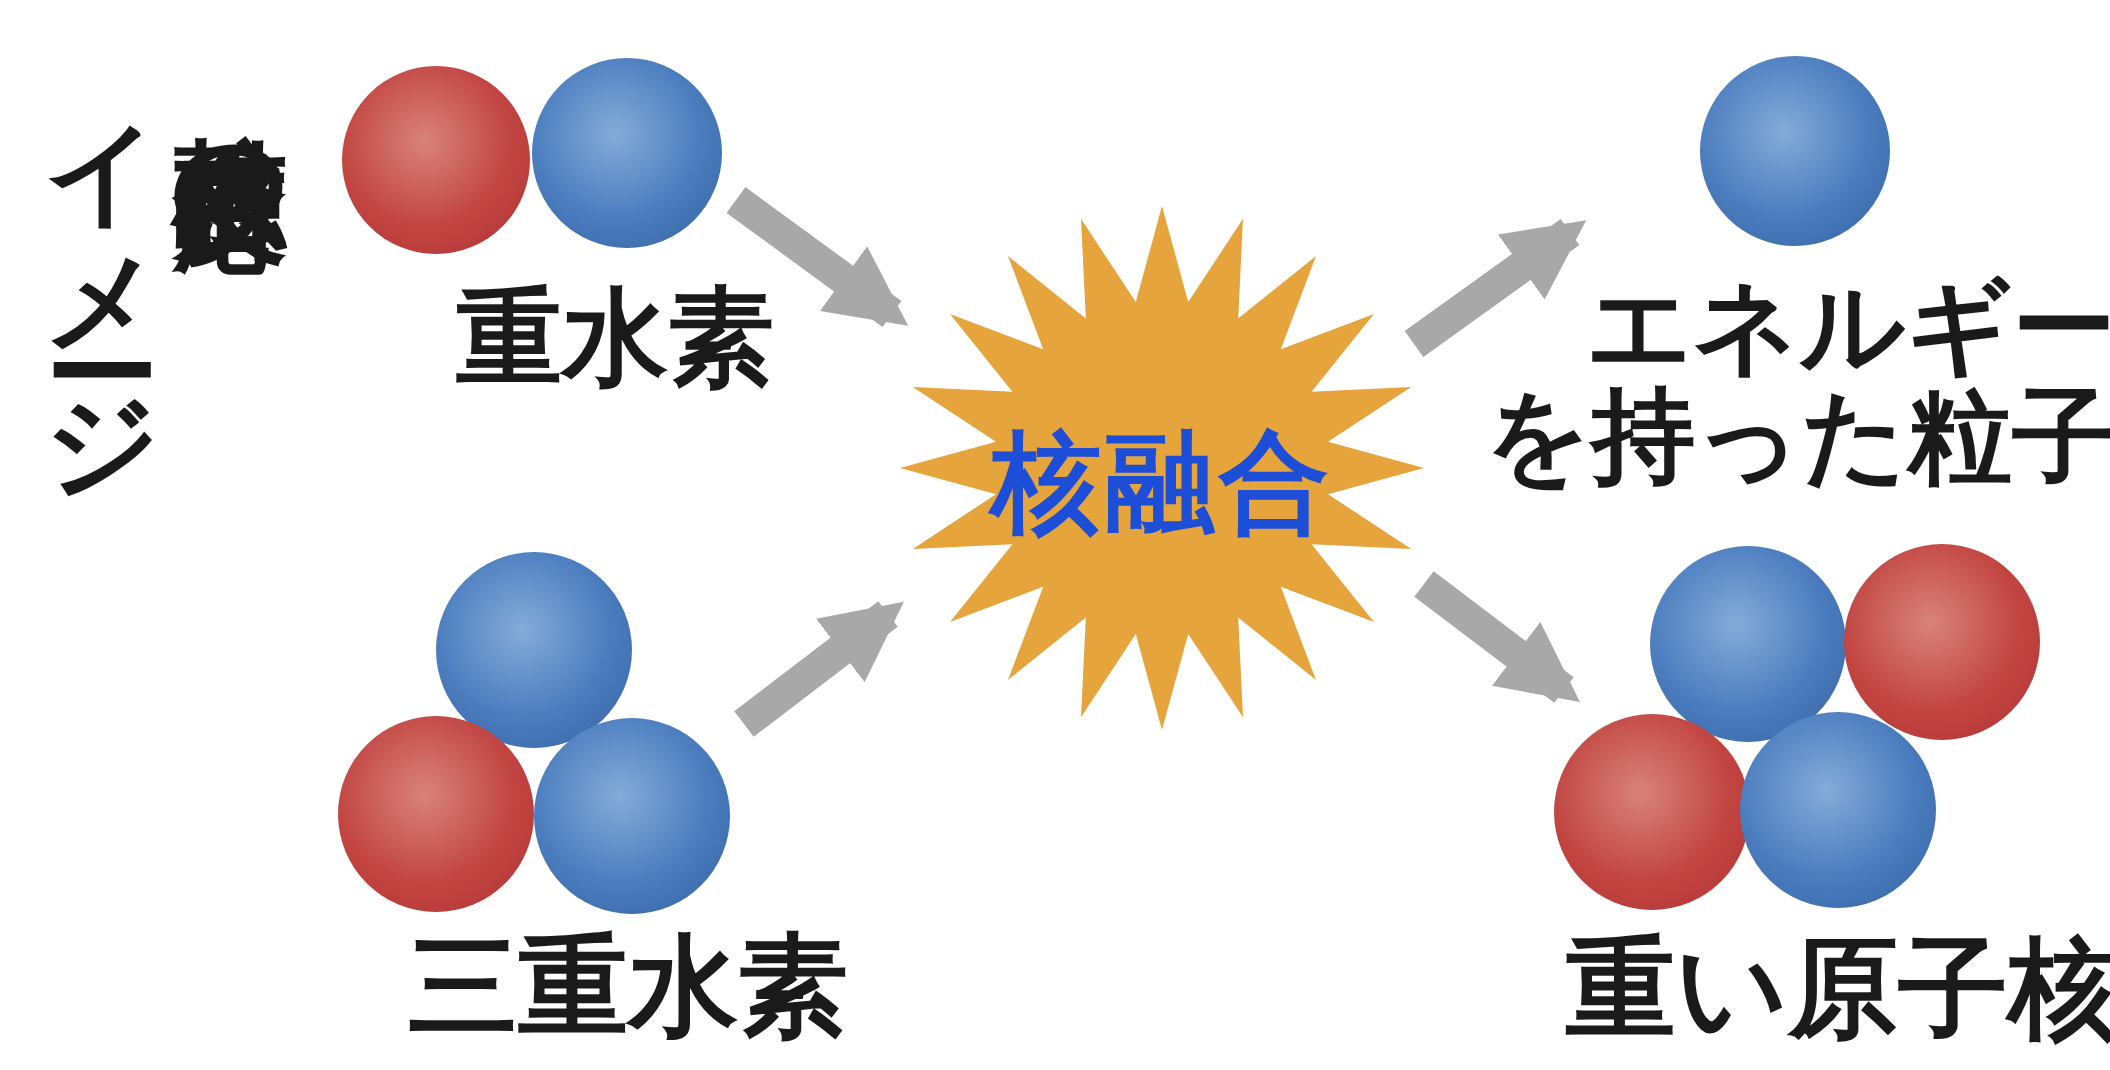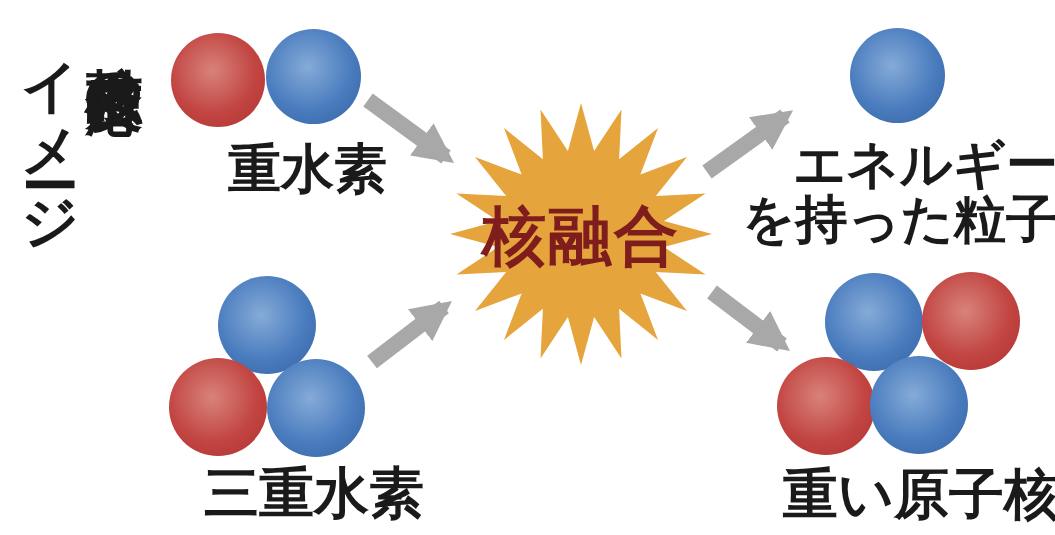--- a/index.html
+++ b/index.html
@@ -31,22 +31,22 @@
     text-align:right;white-space:nowrap;
   }
   .lbl-deuterium{left:167px;top:134px;width:220px;font-size:53px;}
   .lbl-tritium{left:164px;top:457px;width:260px;font-size:55px;}
   .lbl-heavy{left:739px;top:458px;width:320px;font-size:55px;}
   .lbl-energy{left:728px;top:137px;width:330px;font-size:52px;line-height:55px;}
   
   .starburst-svg{position:absolute;left:446px;top:99px;width:270px;height:270px;}
   .starburst-svg polygon{fill:var(--orange);}
   .lbl-fusion{
-    position:absolute;left:446px;top:193px;width:270px;
-    font-size:64px;font-weight:bold;color:#7f1d1d;text-align:center;
+    position:absolute;left:446px;top:205px;width:270px;
+    font-size:55px;font-weight:bold;color:#1d4ed8;text-align:center;
     letter-spacing:2px;white-space:nowrap;
   }
   
   .arrows-svg{position:absolute;left:0;top:0;width:1055px;height:535px;pointer-events:none;}
   .arrow{stroke:var(--gray);stroke-width:16;fill:none;}
   .arrowhead{fill:var(--gray);}
 </style>
 </head>
 <body>
 

